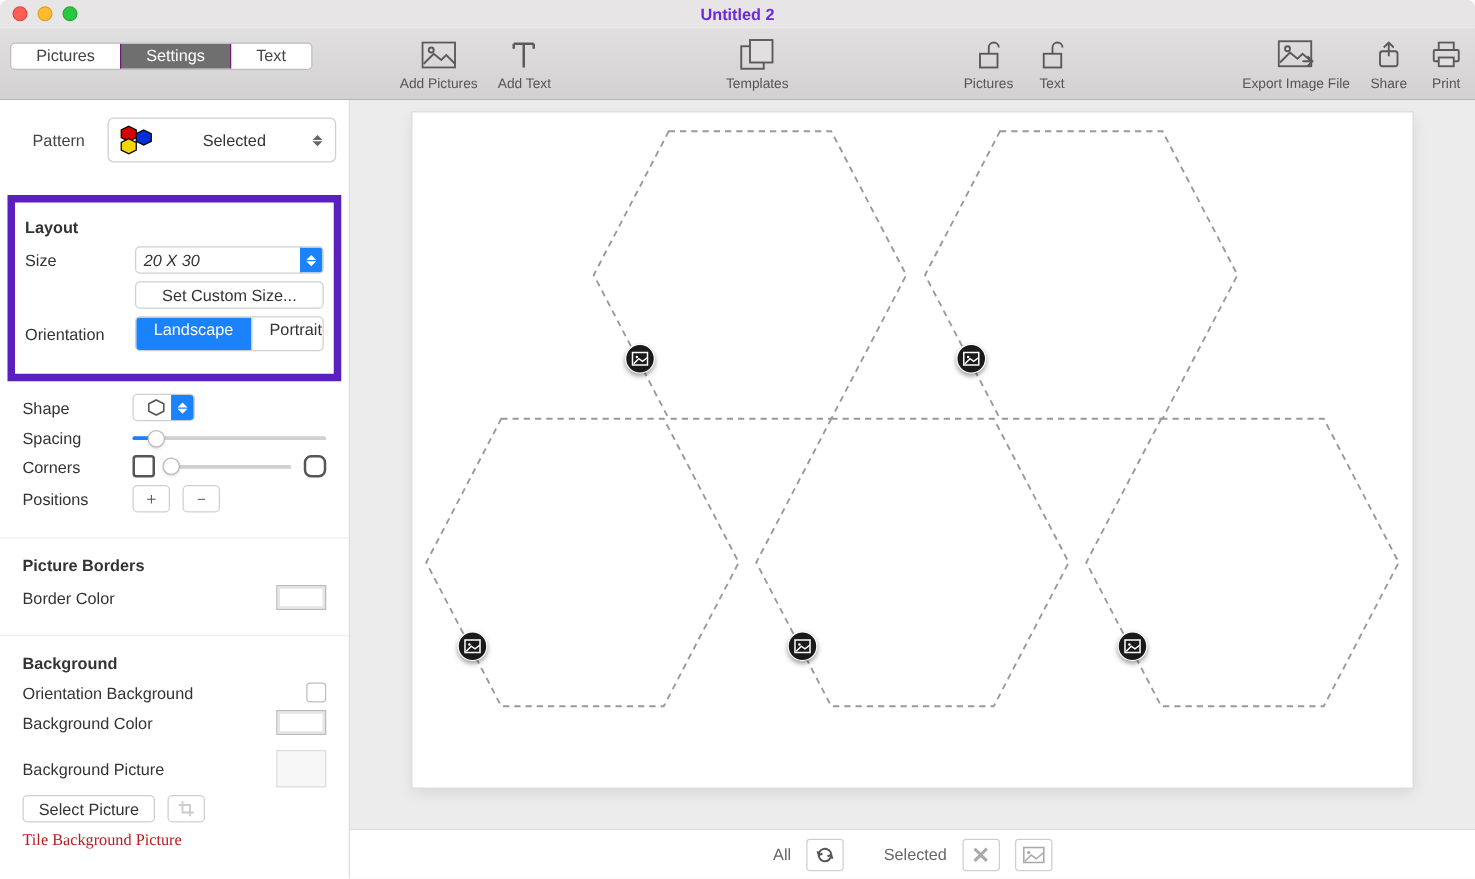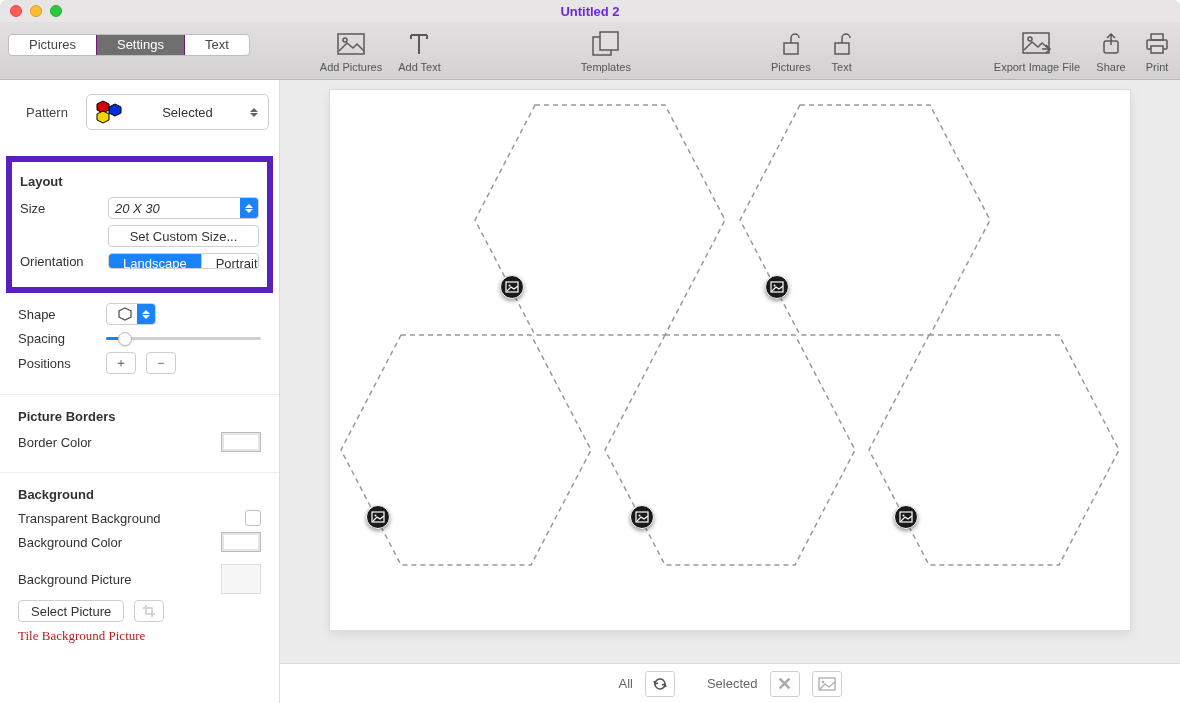--- a/index.html
+++ b/index.html
@@ -45,21 +45,21 @@
   .hilite { border: 6px solid #5a1fbf; margin: 0 6px; padding: 8px 8px 12px 8px; background: #fff; }
   .secheading { font-weight: 600; font-size: 13px; margin: 4px 0 8px 0; }
   .formrow { display: flex; align-items: center; margin: 6px 0; gap: 10px; }
   .formlabel { width: 78px; font-size: 13px; color: #333; }
   .select { flex: 1; display: flex; align-items: center; border: 1px solid #cfcfcf; border-radius: 4px; height: 22px; padding: 0 0 0 6px; background: #fff; overflow: hidden; }
   .select .stext { flex: 1; font-size: 13px; font-style: italic; }
   .select .cap { width: 18px; height: 100%; background: #1a82fb; display: flex; align-items: center; justify-content: center; border-left: 1px solid #1a82fb; }
   .select .cap .updown::before { border-bottom-color: #fff; }
   .select .cap .updown::after { border-top-color: #fff; }
   .pushbtn { border: 1px solid #cfcfcf; border-radius: 4px; height: 22px; padding: 0 12px; background: #fff; font-size: 13px; color: #333; cursor: default; display: inline-flex; align-items: center; justify-content: center; }
-  .segctl { display: flex; border: 1px solid #cfcfcf; border-radius: 4px; overflow: hidden; height: 16px; }
+  .segctl { display: flex; border: 1px solid #cfcfcf; border-radius: 4px; overflow: hidden; height: 28px; }
   .segctl .sbtn { padding: 0 14px; line-height: 20px; font-size: 13px; cursor: default; }
   .segctl .sbtn + .sbtn { border-left: 1px solid #cfcfcf; }
   .segctl .sbtn.active { background: #1a82fb; color: #fff; }
 
   .section { padding: 10px 18px 14px 18px; border-bottom: 1px solid #eee; }
   .sliderwrap { flex: 1; display: flex; align-items: center; }
   .slider { flex: 1; height: 3px; background: #d0d0d0; border-radius: 2px; position: relative; }
   .slider .fill { position: absolute; left: 0; top: 0; height: 100%; background: #1a82fb; border-radius: 2px; }
   .slider .thumb { position: absolute; top: 50%; width: 14px; height: 14px; background: #fff; border: 1px solid #bbb; border-radius: 50%; transform: translate(-50%, -50%); box-shadow: 0 1px 2px rgba(0,0,0,.15); }
   .squarebox { width: 18px; height: 18px; border: 2px solid #555; border-radius: 3px; }
@@ -253,20 +253,30 @@
       <div class="formrow">
         <span class="formlabel">Spacing</span>
         <div class="sliderwrap">
           <div class="slider">
             <div class="fill" style="width:12%"></div>
             <div class="thumb" style="left:12%"></div>
           </div>
         </div>
       </div>
       <div class="formrow">
+        <span class="formlabel">Corners</span>
+        <span class="squarebox"></span>
+        <div class="sliderwrap">
+          <div class="slider">
+            <div class="thumb" style="left:3%"></div>
+          </div>
+        </div>
+        <span class="squarebox round"></span>
+      </div>
+      <div class="formrow">
         <span class="formlabel">Positions</span>
         <div class="iconbtn">
             <span>＋</span>
           </div>
         <div class="iconbtn">
             <span>－</span>
           </div>
       </div>
     </div>
 
@@ -275,21 +285,21 @@
       <div class="formrow">
         <span class="formlabel" style="width:110px">Border Color</span>
         <div class="spacer"></div>
         <div class="colorwell"></div>
       </div>
     </div>
 
     <div class="section" style="border-bottom:none;">
       <div class="secheading">Background</div>
       <div class="formrow">
-        <span style="flex:1">Transparent Background</span>
+        <span style="flex:1">Orientation Background</span>
         <div class="checkbox"></div>
       </div>
       <div class="formrow">
         <span style="flex:1">Background Color</span>
         <div class="colorwell"></div>
       </div>
       <div class="formrow" style="margin-top:12px;">
         <span style="flex:1">Background Picture</span>
         <div style="width:40px;height:30px;border:1px solid #ddd;background:#f7f7f7;"></div>
       </div>

